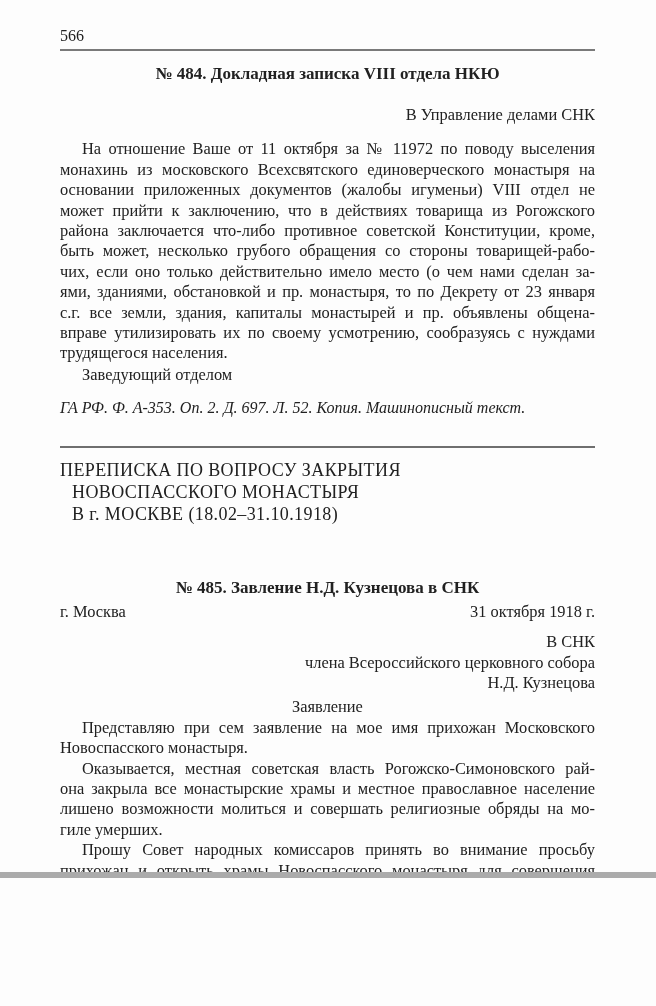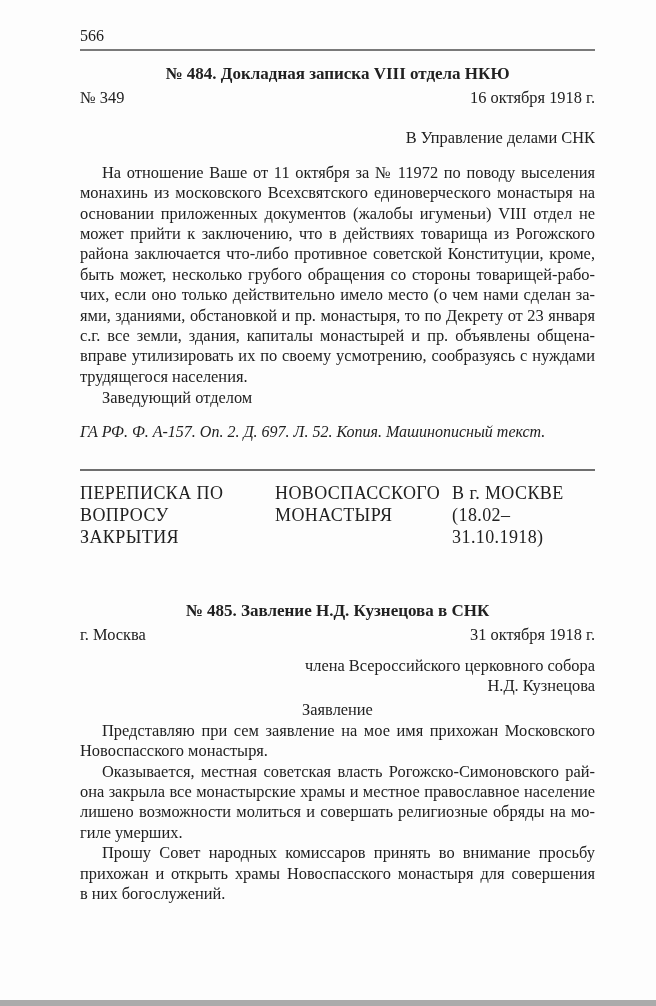--- a/index.html
+++ b/index.html
@@ -4,23 +4,23 @@
 <style>
   html, body { margin: 0; padding: 0; }
   body {
     width: 656px; height: 1006px;
     background: #fdfdfd;
     font-family: "Liberation Serif", "DejaVu Serif", serif;
     color: #212121;
   }
   .page {
     position: relative;
-    width: 656px; height: 1006px;
+    width: 656px; height: 878px;
     box-sizing: border-box;
-    padding: 26px 61px 0 80px;
+    padding: 26px 61px 0 60px;
     overflow: hidden;
   }
   .folio { font-size: 16px; line-height: 20px; }
   .rule { height: 2px; background: #7a7a7a; }
   .top-rule { margin-top: 3px; }
   .section-rule { margin-top: 27px; background: #6f6f6f; }
 
   .doc-heading {
     margin: 12px 0 0 0;
     font-size: 17px; font-weight: bold;
@@ -55,82 +55,79 @@
     font-size: 16px; line-height: 20.4px;
   }
 
   .section-head {
     margin-top: 11px;
     display: flex;
     font-size: 18px; line-height: 22px;
     letter-spacing: 0.4px;
   }
   .sec-num { font-weight: bold; flex: 0 0 115px; white-space: nowrap; }
-  .sec-title { display: flex; flex-direction: row; }
+  .sec-title { display: flex; flex-direction: column; }
   .sec-title .cont { margin-left: 12px; }
 
   .subtitle { margin-top: 4px; text-align: center; font-size: 16.4px; line-height: 20.4px; }
 
   .bottom-strip {
     position: absolute; left: 0; right: 0; bottom: 0;
     height: 6px; background: #ababab;
   }
 </style>
 </head>
 <body>
 
 <div class="page">
 
   <div class="folio">566</div>
   <div class="rule top-rule"></div>
 
   <section>
     <h2 class="doc-heading">№ 484. Докладная записка VIII отдела НКЮ</h2>
-    <div class="meta-row">
-      <span>№ 349</span>
-      <span>16 октября 1918 г.</span>
-    </div>
     <div class="addr-right">В Управление делами СНК</div>
 
     <div class="body-text para para-first">
         <div class="line">На отношение Ваше от 11 октября за № 11972 по поводу выселения</div>
         <div class="line">монахинь из московского Всехсвятского единоверческого монастыря на</div>
         <div class="line">основании приложенных документов (жалобы игуменьи) VIII отдел не</div>
         <div class="line">может прийти к заключению, что в действиях товарища из Рогожского</div>
         <div class="line">района заключается что-либо противное советской Конституции, кроме,</div>
         <div class="line">быть может, несколько грубого обращения со стороны товарищей-рабо-</div>
         <div class="line">чих, если оно только действительно имело место (о чем нами сделан за-</div>
         <div class="line">ями, зданиями, обстановкой и пр. монастыря, то по Декрету от 23 января</div>
         <div class="line">с.г. все земли, здания, капиталы монастырей и пр. объявлены общена-</div>
         <div class="line">вправе утилизировать их по своему усмотрению, сообразуясь с нуждами</div>
         <div class="line">трудящегося населения.</div>
       </div>
 
     <div class="signature">Заведующий отделом</div>
-    <div class="archive">ГА РФ. Ф. А-157. Оп. 2. Д. 697. Л. 52. Копия. Машинописный текст.</div>
+    <div class="archive">ГА РФ. Ф. А-353. Оп. 2. Д. 697. Л. 52. Копия. Машинописный текст.</div>
   </section>
 
   <div class="rule section-rule"></div>
 
   <div class="section-head">
     <span class="sec-title">
       <span>ПЕРЕПИСКА ПО ВОПРОСУ ЗАКРЫТИЯ</span>
       <span class="cont">НОВОСПАССКОГО МОНАСТЫРЯ</span>
       <span class="cont">В г. МОСКВЕ (18.02–31.10.1918)</span>
     </span>
   </div>
 
   <section>
     <h2 class="doc-heading h485">№ 485. Завление Н.Д. Кузнецова в СНК</h2>
     <div class="meta-row">
       <span>г. Москва</span>
       <span>31 октября 1918 г.</span>
     </div>
 
     <div class="addr-block">
+        <div class="line">В СНК</div>
         <div class="line">члена Всероссийского церковного собора</div>
         <div class="line">Н.Д. Кузнецова</div>
       </div>
 
     <div class="subtitle">Заявление</div>
 
     <div class="body-text para">
         <div class="line">Представляю при сем заявление на мое имя прихожан Московского</div>
         <div class="line">Новоспасского монастыря.</div>
       </div>

